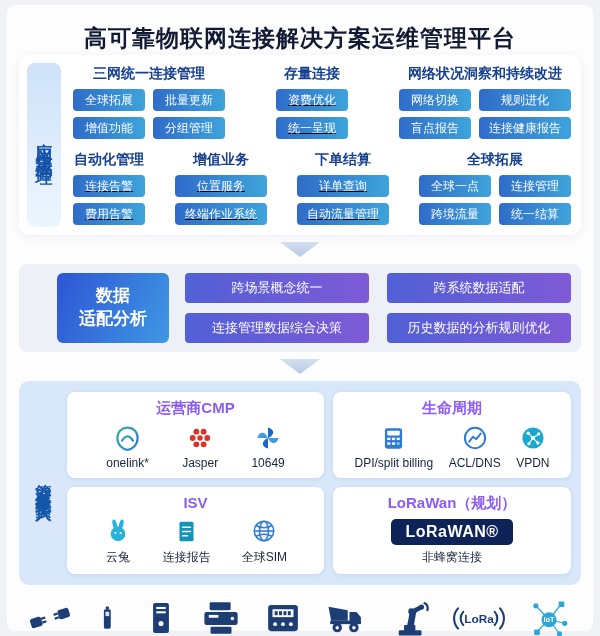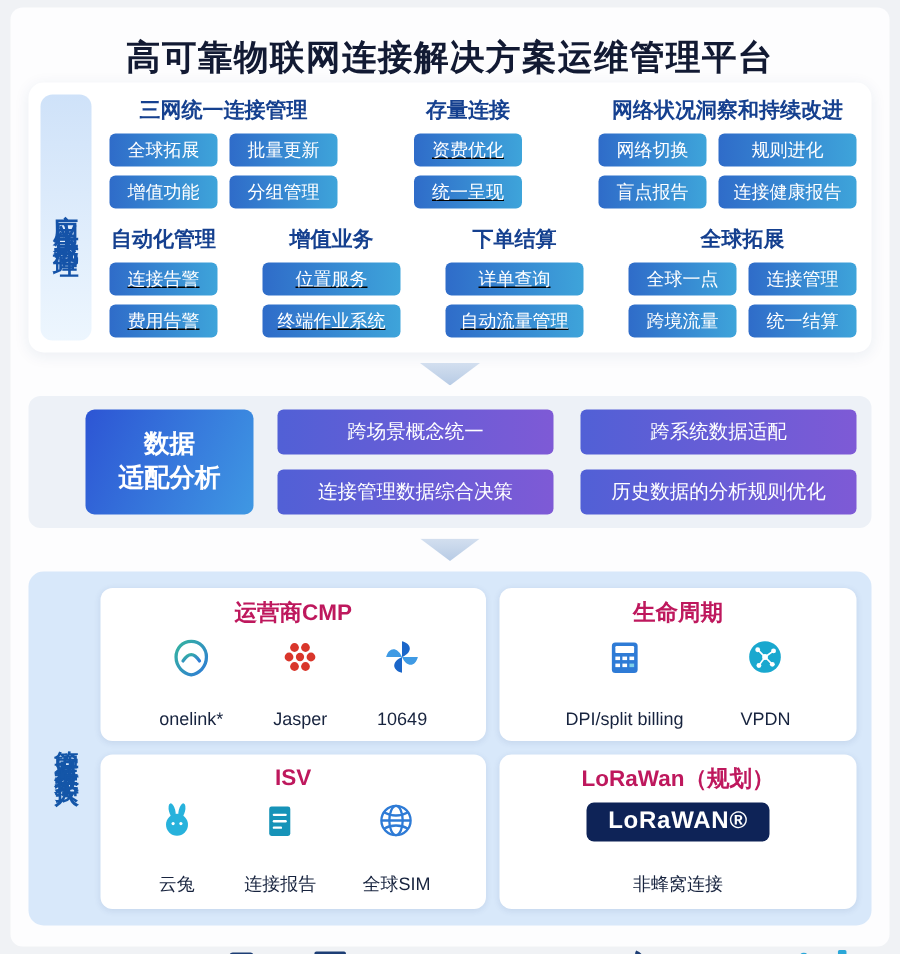--- a/index.html
+++ b/index.html
@@ -79,23 +79,23 @@
     display: flex; gap: 10px; align-items: stretch;
     background: #d8e8fa; border-radius: 10px; padding: 11px 10px;
   }
   .access-label { width: 28px; font-size: 16px; letter-spacing: 3px; color: #1456a8; }
   .cards-grid { flex: 1; display: grid; grid-template-columns: 1.08fr 1fr; gap: 9px; }
   .card {
     background: #fff; border-radius: 8px; padding: 7px 6px 8px;
     box-shadow: 0 1px 4px rgba(30,60,120,.10);
     display: flex; flex-direction: column;
   }
-  .c-header { text-align: center; font-weight: 800; font-size: 15px; color: #be185d; margin-bottom: 6px; }
+  .c-header { text-align: center; font-weight: 800; font-size: 15px; color: #8b5cf6; margin-bottom: 6px; }
   .c-items { flex: 1; display: flex; justify-content: space-evenly; align-items: center; }
-  .c-item { display: flex; flex-direction: column; align-items: center; gap: 20px; }
+  .c-item { display: flex; flex-direction: column; align-items: center; gap: 4px; }
   .c-label { font-size: 12px; color: #17233e; white-space: nowrap; }
   .icn { display: inline-flex; width: 28px; height: 28px; align-items: center; justify-content: center; }
   .lorawan-badge {
     background: #0e2357; color: #fff; font-weight: 800; font-size: 16px;
     padding: 4px 14px; border-radius: 5px; letter-spacing: .5px;
   }
   
   .device-row {
     display: flex; justify-content: space-between; align-items: center;
     padding: 12px 8px 2px;
@@ -255,20 +255,29 @@
                   <rect x="8" y="15" width="4" height="3"></rect>
                     <rect x="14" y="15" width="4" height="3"></rect>
                     <rect x="20" y="15" width="4" height="3"></rect>
                   <rect x="8" y="21" width="4" height="3"></rect>
                     <rect x="14" y="21" width="4" height="3"></rect>
                     <rect x="20" y="21" width="4" height="3" fill="#7fd0e8"></rect>
                 </g>
               </svg>
             </span>
             <span class="c-label">DPI/split billing</span>
+          </div>
+          <div class="c-item">
+            <span class="icn">
+              <svg viewBox="0 0 32 32" width="26" height="26">
+                <circle cx="16" cy="16" r="12.5" fill="#fff" stroke="#2e7bd6" stroke-width="2.4"></circle>
+                <polyline points="9,20.5 13.5,14.5 17.5,17.5 23,10.5" fill="none" stroke="#2e7bd6" stroke-width="2.4" stroke-linecap="round" stroke-linejoin="round"></polyline>
+              </svg>
+            </span>
+            <span class="c-label">ACL/DNS</span>
           </div>
           <div class="c-item">
             <span class="icn">
               <svg viewBox="0 0 32 32" width="26" height="26">
                 <circle cx="16" cy="16" r="13" fill="#19a8cf"></circle>
                 <g stroke="#fff" stroke-width="1.4">
                   <line x1="16" y1="16" x2="10" y2="10"></line>
                     <line x1="16" y1="16" x2="23" y2="11"></line>
                   <line x1="16" y1="16" x2="11" y2="23"></line>
                     <line x1="16" y1="16" x2="22" y2="22"></line>

